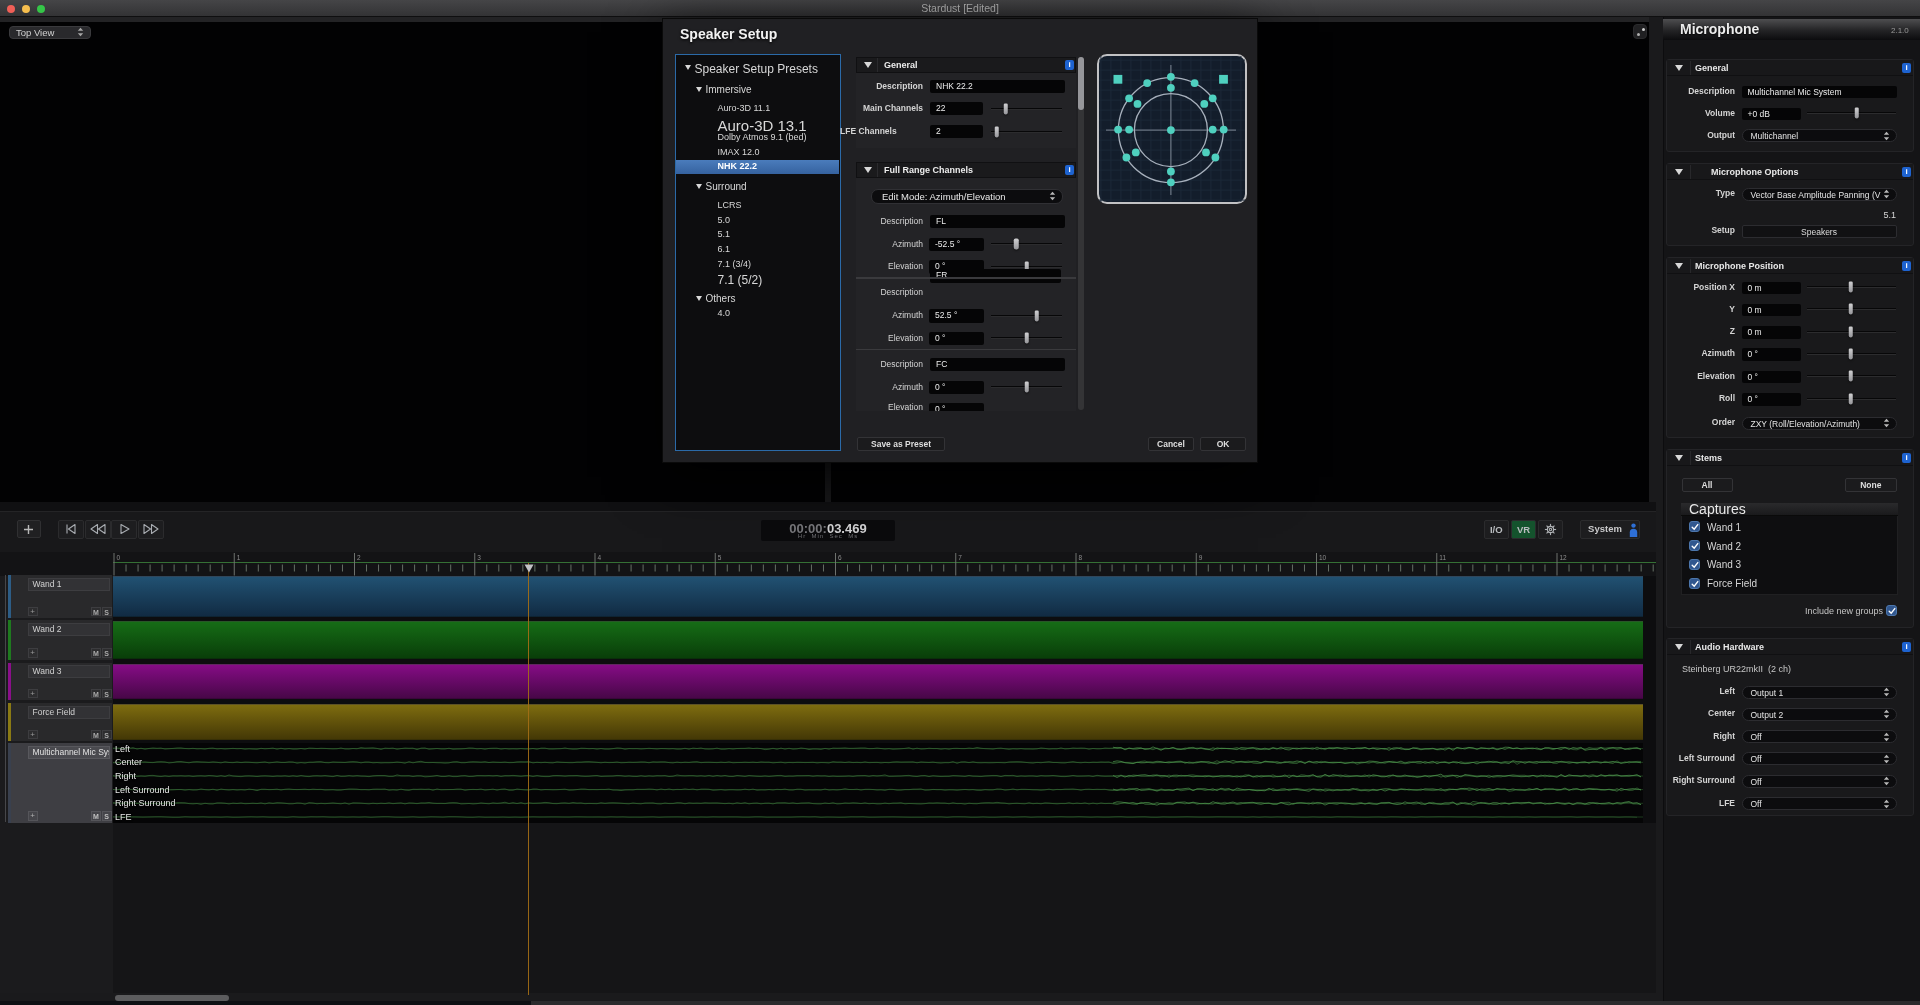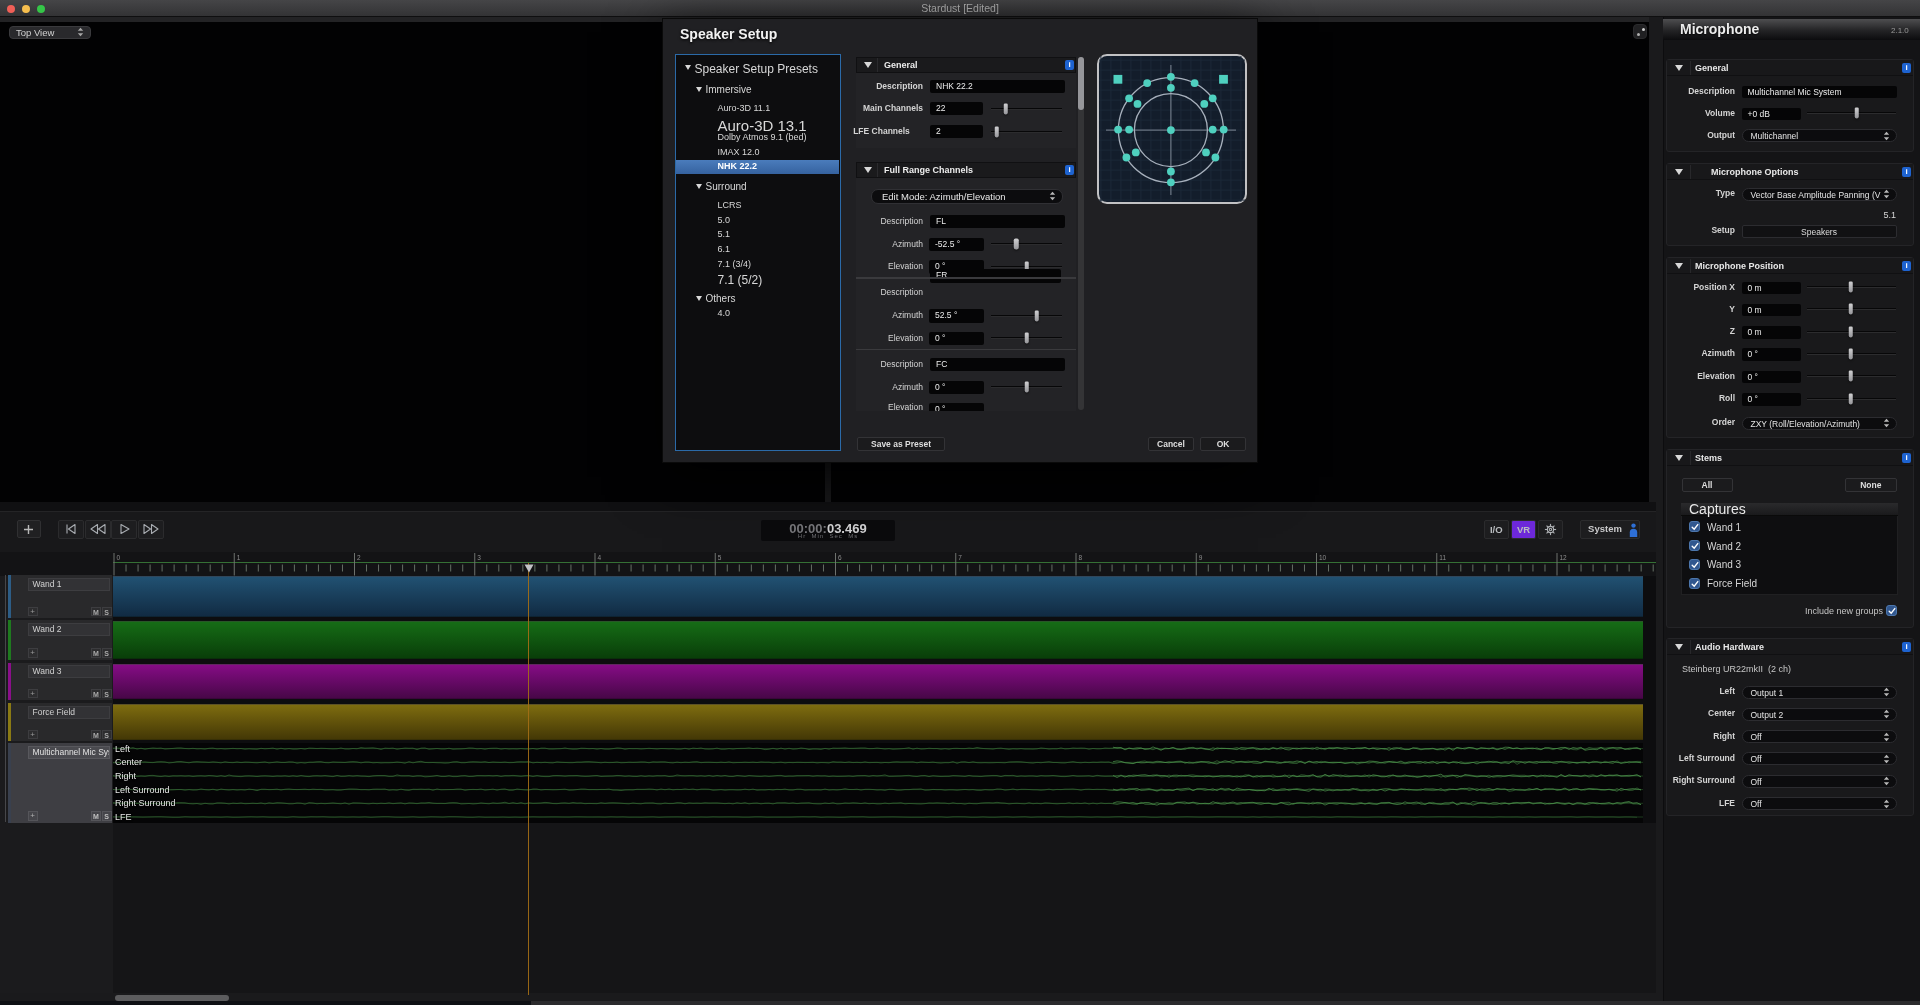--- a/index.html
+++ b/index.html
@@ -58,21 +58,21 @@
       <path d="M2 1.5 V10.5 L10 6 Z" stroke="#a9adb2" stroke-width="1.1" fill="none" stroke-linejoin="round"></path>
     </svg>
 <svg class="abs" style="left:143px;top:523px" width="16" height="12" viewBox="0 0 16 12">
       <path d="M1 1.5 V10.5 L7.5 6 Z" stroke="#a9adb2" stroke-width="1.1" fill="none" stroke-linejoin="round"></path>
       <path d="M8.5 1.5 V10.5 L15 6 Z" stroke="#a9adb2" stroke-width="1.1" fill="none" stroke-linejoin="round"></path>
     </svg>
 <div class="abs" style="left:761px;top:520px;width:134px;height:21px;background:#0b0b0d;border-radius:2px;"></div>
 <div class="abs" style="left:761px;top:521px;width:134px;text-align:center;font-size:13px;font-weight:700;"><span style="color:#77777b">00:00:</span><span style="color:#d2d2d4">03.469</span></div>
 <div class="abs" style="left:761px;top:532.5px;width:134px;text-align:center;font-size:6px;color:#6f6f73;letter-spacing:1px;">Hr&nbsp;&nbsp;Min&nbsp;&nbsp;Sec&nbsp;&nbsp;Ms</div>
 <div class="abs" style="left:1484px;top:520px;width:24.5px;height:18.5px;background:#1d1d1f;border:1px solid #2b2b2d;border-radius:2px;color:#b9bcbf;font-size:9.5px;font-weight:700;text-align:center;line-height:17px;">I/O</div>
-<div class="abs" style="left:1511px;top:520px;width:25px;height:18.5px;background:#6d28d9;border:1px solid #2b2b2d;border-radius:2px;color:#b9bcbf;font-size:9.5px;font-weight:700;text-align:center;line-height:17px;">VR</div>
+<div class="abs" style="left:1511px;top:520px;width:25px;height:18.5px;background:#14532d;border:1px solid #2b2b2d;border-radius:2px;color:#b9bcbf;font-size:9.5px;font-weight:700;text-align:center;line-height:17px;">VR</div>
 <div class="abs" style="left:1538px;top:520px;width:25px;height:18.5px;background:#1d1d1f;border:1px solid #2b2b2d;border-radius:2px;"></div>
 <svg class="abs" style="left:1544px;top:522.5px" width="13" height="13" viewBox="0 0 13 13">
       <g stroke="#aeb1b4" stroke-width="1.1" fill="none">
         <circle cx="6.5" cy="6.5" r="3.1"></circle>
         <circle cx="6.5" cy="6.5" r="1.2"></circle>
         <line x1="9.60" y1="6.50" x2="12.10" y2="6.50"></line>
         <line x1="8.69" y1="8.69" x2="10.46" y2="10.46"></line>
         <line x1="6.50" y1="9.60" x2="6.50" y2="12.10"></line>
         <line x1="4.31" y1="8.69" x2="2.54" y2="10.46"></line>
         <line x1="3.40" y1="6.50" x2="0.90" y2="6.50"></line>
@@ -481,21 +481,21 @@
 <div class="abs" style="left:877px;top:58px;width:1px;height:13.5px;background:#2a2a2d;;z-index:51"></div>
 <div class="abs" style="left:884px;top:59.5px;width:150px;height:12px;color:#ececec;font-size:9px;font-weight:700;;z-index:51">General</div>
 <div class="abs ihdr" style="left:1065px;top:60px;width:9px;height:10px;;z-index:51">i</div>
 <div class="abs" style="left:856px;top:72.5px;width:220px;height:75px;background:#232326;;z-index:51"></div>
 <div class="abs" style="left:840px;top:80.5px;width:83px;height:12px;color:#d4d4d4;font-size:8.5px;font-weight:700;text-align:right;white-space:nowrap;;z-index:51">Description</div>
 <div class="abs inp" style="left:930px;top:79.5px;width:135px;height:13.5px;line-height:13.5px;;z-index:51">NHK 22.2</div>
 <div class="abs" style="left:840px;top:103.0px;width:83px;height:12px;color:#d4d4d4;font-size:8.5px;font-weight:700;text-align:right;white-space:nowrap;;z-index:51">Main Channels</div>
 <div class="abs inp" style="left:930px;top:101.5px;width:53px;height:13.5px;line-height:13.5px;;z-index:51">22</div>
 <div class="abs trk" style="left:991px;top:107.5px;width:71px;;z-index:51"></div>
 <div class="abs hdl" style="left:1005.555px;top:108.5px;;z-index:51"></div>
-<div class="abs" style="left:840px;top:126.0px;width:83px;height:12px;color:#d4d4d4;font-size:8.5px;font-weight:700;text-align:center;white-space:nowrap;;z-index:51">LFE Channels</div>
+<div class="abs" style="left:840px;top:126.0px;width:83px;height:12px;color:#d4d4d4;font-size:8.5px;font-weight:700;text-align:left;white-space:nowrap;;z-index:51">LFE Channels</div>
 <div class="abs inp" style="left:930px;top:124.5px;width:53px;height:13.5px;line-height:13.5px;;z-index:51">2</div>
 <div class="abs trk" style="left:991px;top:130.5px;width:71px;;z-index:51"></div>
 <div class="abs hdl" style="left:996.822px;top:131.5px;;z-index:51"></div>
 <div class="abs" style="left:856px;top:162px;width:220px;height:15.5px;background:#1a1a1c;border:1px solid #101012;;z-index:51"></div>
 <div class="abs tri" style="left:864px;top:167px;z-index:51;"></div>
 <div class="abs" style="left:877px;top:163px;width:1px;height:13.5px;background:#2a2a2d;;z-index:51"></div>
 <div class="abs" style="left:884px;top:164.5px;width:150px;height:12px;color:#ececec;font-size:9px;font-weight:700;;z-index:51">Full Range Channels</div>
 <div class="abs ihdr" style="left:1065px;top:165px;width:9px;height:10px;;z-index:51">i</div>
 <div class="abs" style="left:856px;top:177.5px;width:220px;height:233px;background:#232326;;z-index:51"></div>
 <div class="abs" style="left:871px;top:188.5px;width:192px;height:15px;background:#0c0c0e;border:1px solid #303034;border-radius:7px;color:#e8e8e8;font-size:9.5px;line-height:14px;padding-left:10px;z-index:51;;z-index:51">Edit Mode: Azimuth/Elevation<svg class="updn" width="7" height="10" viewBox="0 0 7 10">

